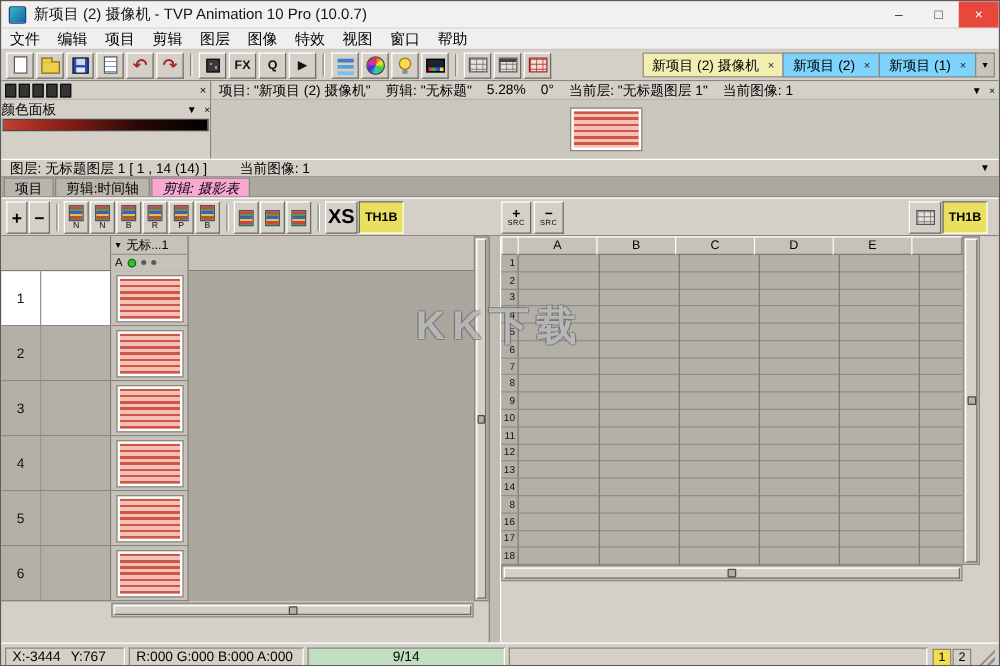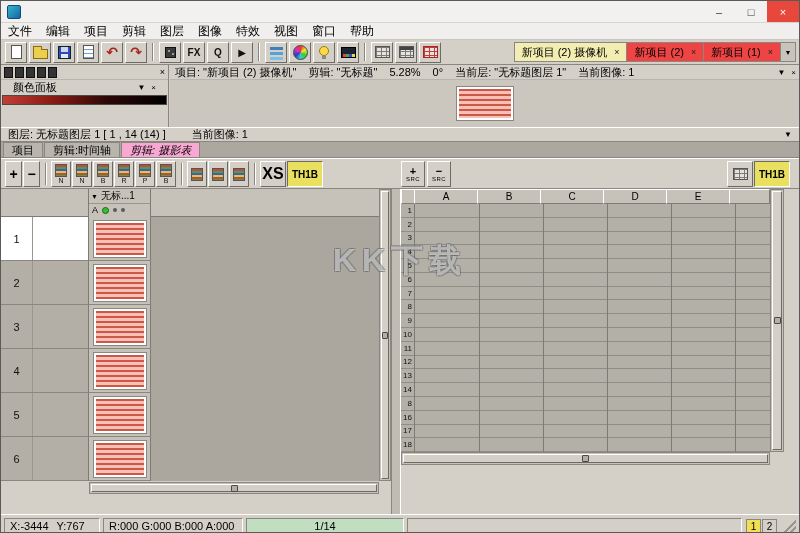--- a/index.html
+++ b/index.html
@@ -41,31 +41,31 @@
   .icon-bulb::after { content:""; position:absolute; left:2px; top:9px; width:4px; height:3px; background:#8a8a8a; }
   .icon-monitor { width:15px; height:11px; background:#1c2230; border:1px solid #000;
     background-image:linear-gradient(to right,#d44 0 3px,#4a4 3px 6px,#44c 6px 9px,#dd4 9px 12px); background-size:12px 3px; background-repeat:no-repeat; background-position:1px 6px; }
   .icon-table { width:15px; height:12px; background:#e6e3dc; border:1px solid #555;
     background-image:linear-gradient(#7a7a7a 1px,transparent 1px),linear-gradient(90deg,#7a7a7a 1px,transparent 1px); background-size:5px 4px; }
   .icon-table.hdr { background-image:linear-gradient(#444 3px,transparent 3px),linear-gradient(#7a7a7a 1px,transparent 1px),linear-gradient(90deg,#7a7a7a 1px,transparent 1px); background-size:100% 100%,5px 4px,5px 4px; }
   .icon-table.red { border-color:#a22; background-image:linear-gradient(#c04038 1px,transparent 1px),linear-gradient(90deg,#c04038 1px,transparent 1px); background-size:5px 4px; }
 
   
   .doc-tabs { margin-left:auto; display:flex; height:20px; align-items:stretch; }
-  .doc-tab { display:flex; align-items:center; font-size:11px; padding:0 7px; border:1px solid #8a8781; background:#ef4444; margin-left:-1px; white-space:nowrap; }
+  .doc-tab { display:flex; align-items:center; font-size:11px; padding:0 7px; border:1px solid #8a8781; background:#7dd3fc; margin-left:-1px; white-space:nowrap; }
   .doc-tab:first-of-type { background:#f2edb0; }
   .tab-close { margin-left:7px; font-size:9px; color:#222; }
   .tab-menu-btn { width:16px; height:20px; border:1px solid #8a8781; margin-left:-1px; display:flex; align-items:center; justify-content:center; font-size:7px; background:#c8c4bc; }
 
   
   .panel-left { position:absolute; left:0; top:64px; width:168px; height:62px; background:#d4d0c8; border-right:1px solid #8a8781; }
   .pl-iconrow { height:15px; display:flex; align-items:center; padding:0 3px; border-bottom:1px solid #b8b5af; }
   .dark-chip { width:9px; height:11px; background:#343434; border:1px solid #101010; margin-right:2px; }
   .pl-close { margin-left:auto; font-size:9px; line-height:9px; }
-  .pl-title-row { height:15px; display:flex; align-items:center; font-size:11px; padding:0 12px; }
+  .pl-title-row { height:15px; display:flex; align-items:center; font-size:11px; padding:0 0; }
   .pl-controls { margin-left:auto; display:flex; gap:6px; font-size:8px; align-items:center; }
   .pl-tabs { height:14px; display:flex; padding-left:1px; }
   .pl-tab { font-size:10px; padding:0 5px; border:1px solid #8a8781; border-bottom:none; background:#c2beb6; display:flex; align-items:center; margin-right:1px; }
   .pl-tab:nth-of-type(3) { background:#d4d0c8; }
   .pl-grad { height:10px; margin:0 1px; border:1px solid #4a4a4a;
     background:linear-gradient(to right,#c23e34 0%,#8a1c14 30%,#2a0806 65%,#000 100%); }
 
   
   .info-bar { position:absolute; left:169px; top:64px; width:631px; height:15px; background:#d4d0c8; border-bottom:1px solid #b8b5af; display:flex; align-items:center; gap:12px; font-size:11px; padding:0 5px; white-space:nowrap; overflow:hidden; }
   .info-controls { margin-left:auto; display:flex; gap:6px; font-size:8px; align-items:center; }
@@ -159,20 +159,21 @@
   .watermark { position:absolute; left:50%; top:238px; transform:translateX(-50%); font-size:32px; font-weight:bold; letter-spacing:6px; color:rgba(255,255,255,0.5); z-index:40; pointer-events:none; white-space:nowrap;
     text-shadow:-1px -1px 0 rgba(100,100,100,.45), 1px -1px 0 rgba(100,100,100,.45), -1px 1px 0 rgba(100,100,100,.45), 1px 1px 0 rgba(100,100,100,.45); }
 </style>
 </head>
 <body>
 
 <div class="window">
 
   <div class="titlebar">
     <div class="app-icon"></div>
+    <div class="title-text">新项目 (2) 摄像机 - TVP Animation 10 Pro (10.0.7)</div>
     <div class="win-controls">
       <div class="win-btn">–</div>
       <div class="win-btn">□</div>
       <div class="win-btn close">×</div>
     </div>
   </div>
 
   <div class="menubar">
 
   <div class="menu-item">文件</div>
@@ -547,21 +548,21 @@
       </div>
     </div>
   </div>
 
   <div class="statusbar">
     <div class="sb-seg coords">
       <span>X:-3444</span>
       <span>Y:767</span>
     </div>
     <div class="sb-seg rgba">R:000 G:000 B:000 A:000</div>
-    <div class="sb-seg progress">1/14</div>
+    <div class="sb-seg progress">9/14</div>
     <div class="sb-fillseg"></div>
     <span style="display:flex">
 
     <div class="page-btn">1</div>
         <div class="page-btn">2</div>
       </span>
     <div class="resize-grip"></div>
   </div>
 
   <div class="watermark">KK下载</div>

